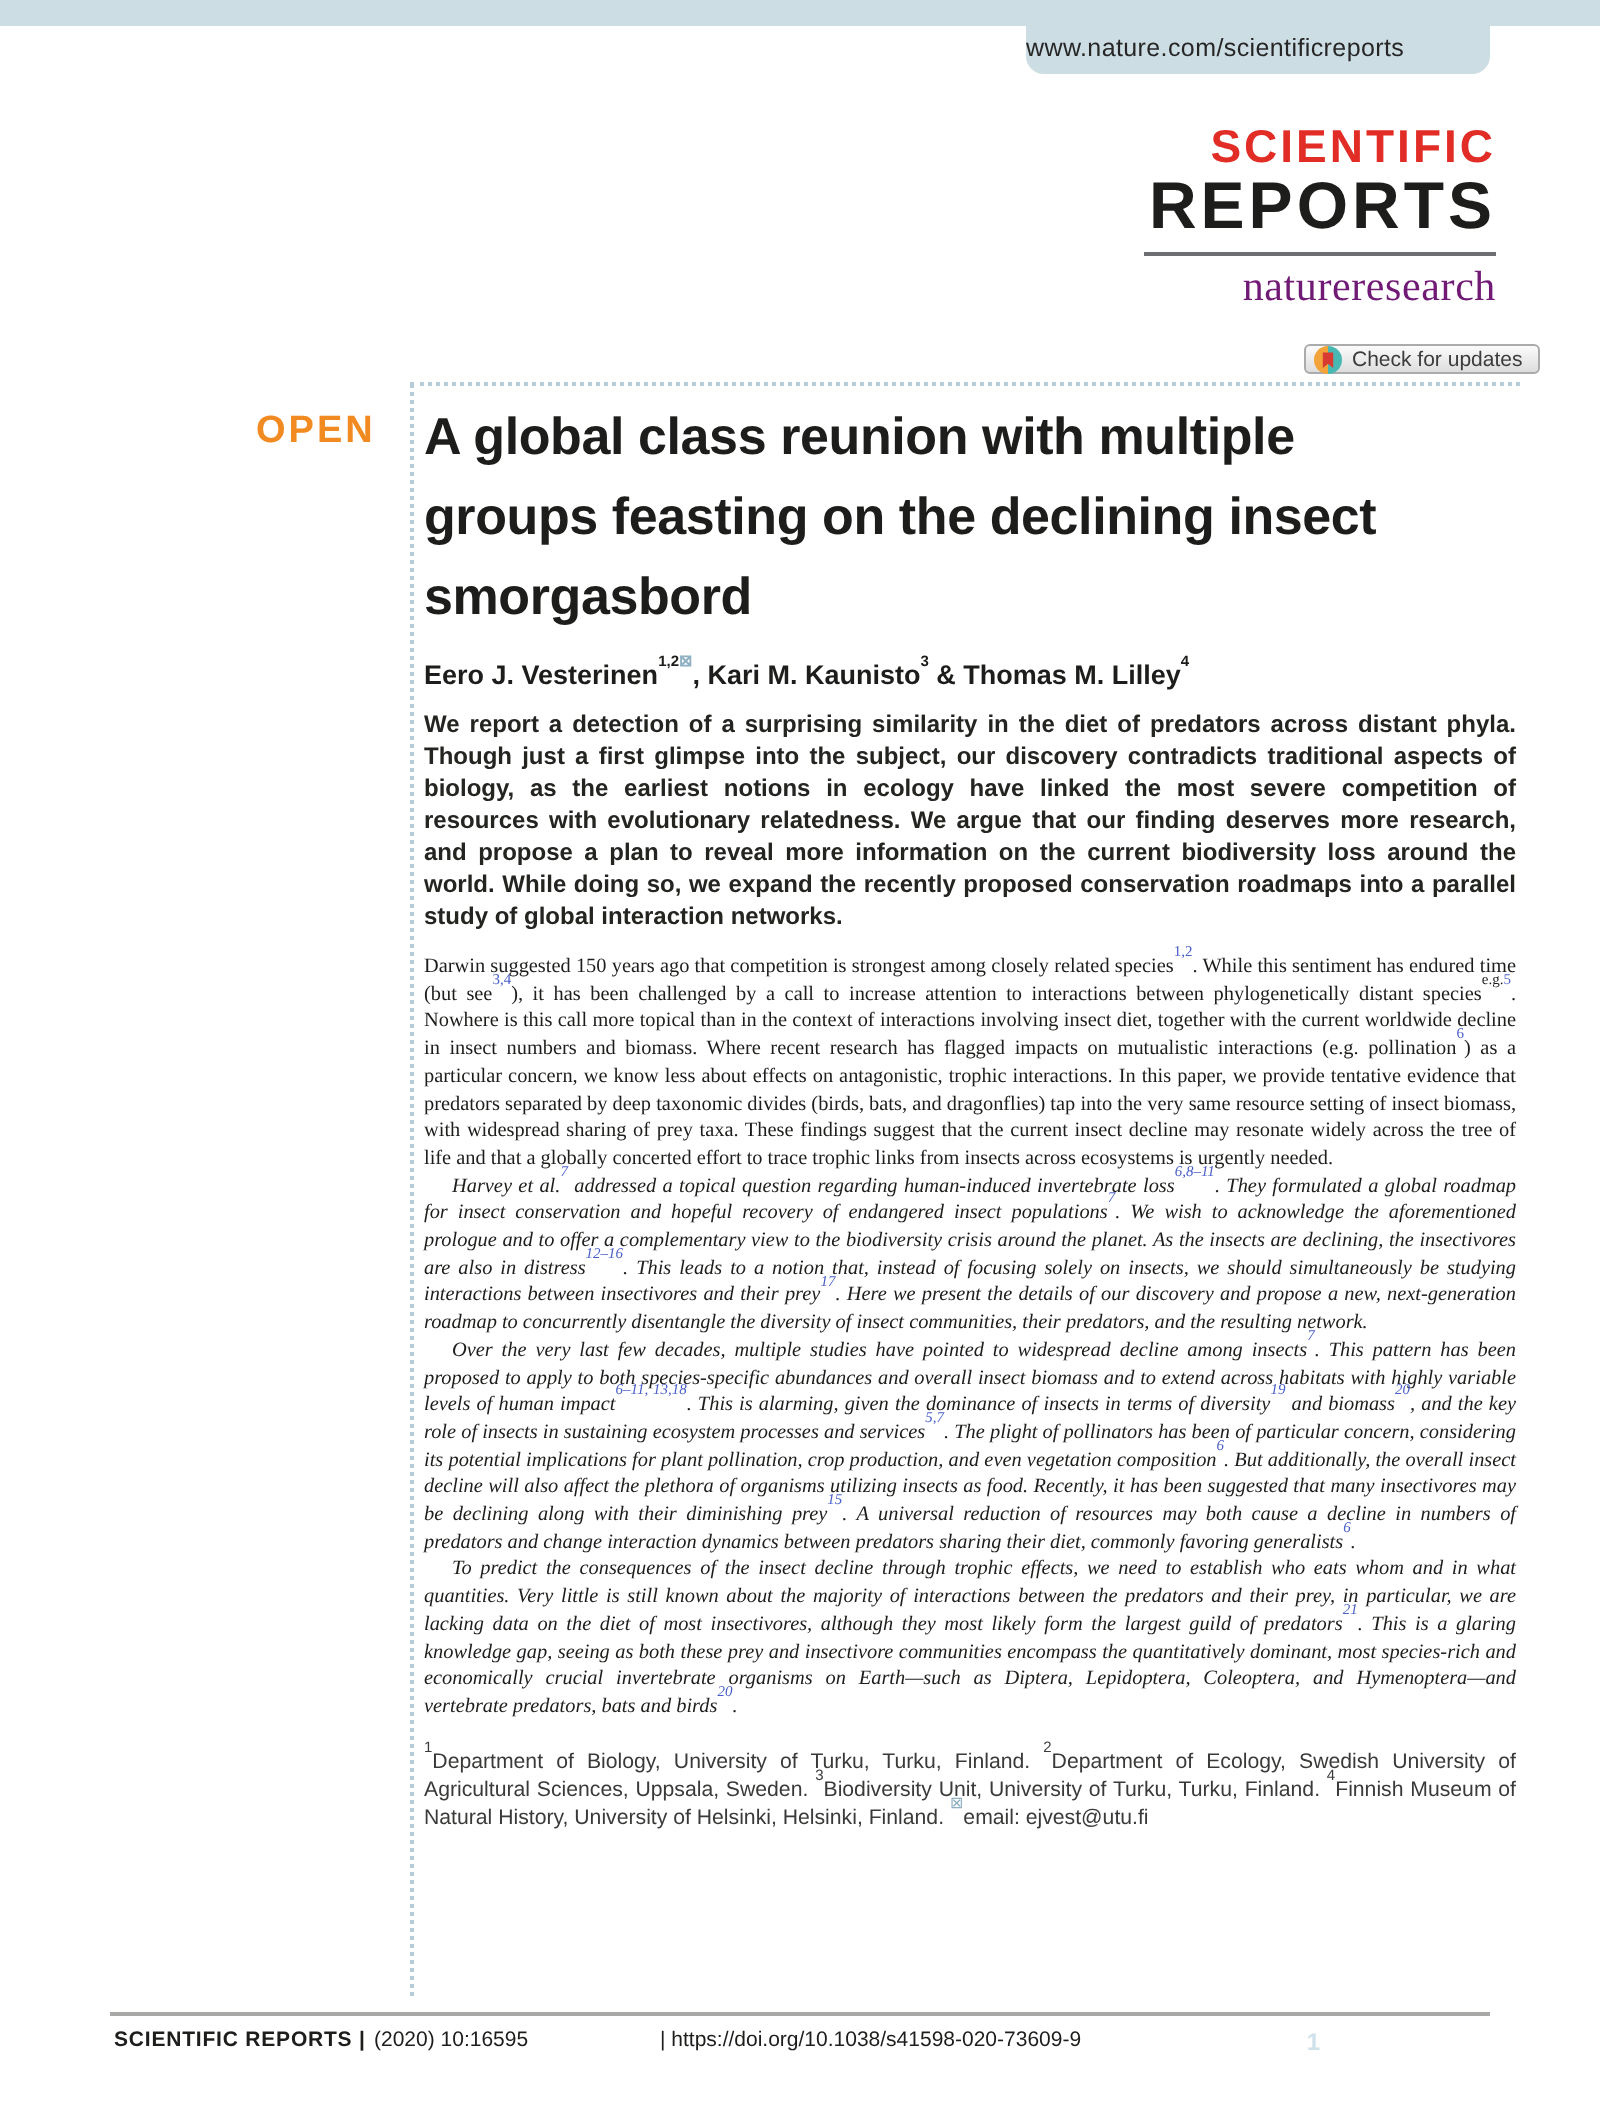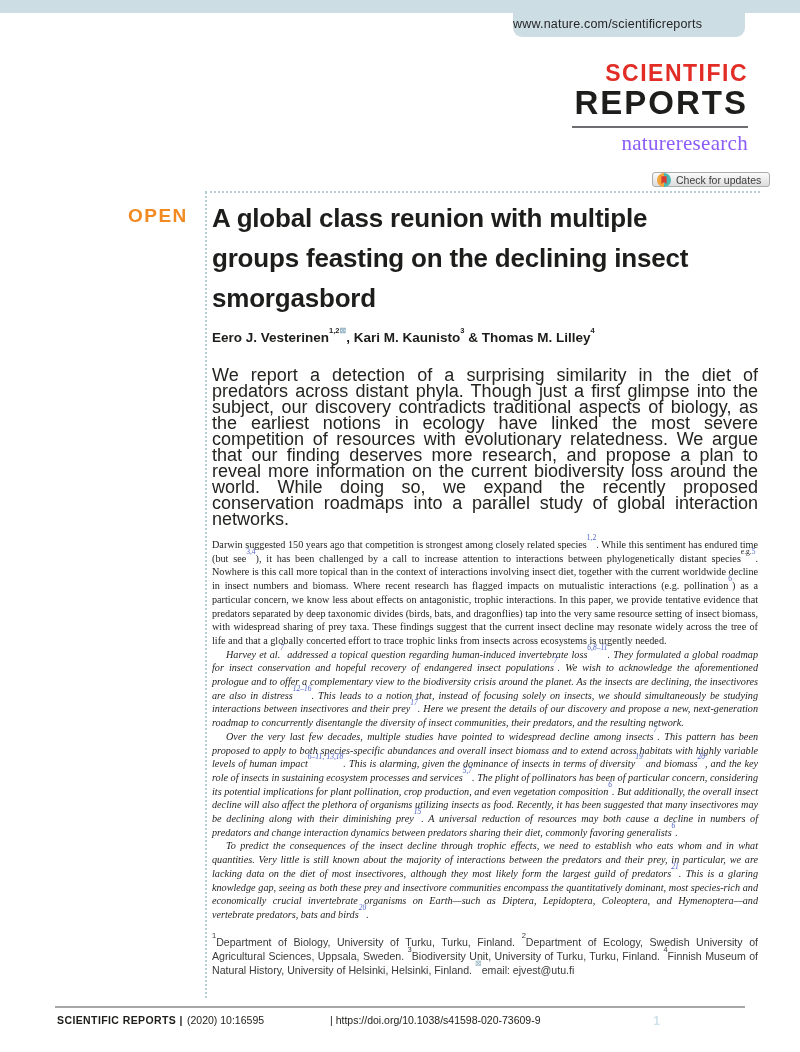--- a/index.html
+++ b/index.html
@@ -12,34 +12,34 @@
   .topbar { position:absolute; left:0; top:0; width:800px; height:13px; background:var(--bar); }
   .urlbox {
     position:absolute; left:513px; top:13px; width:232px; height:24px;
     background:var(--bar); border-radius:0 0 9px 9px;
     font-size:12.5px; color:#262626; line-height:23px; letter-spacing:0.2px;
   }
   .logo { position:absolute; right:52px; top:60px; text-align:right; width:176px; }
   .logo-sci { color:var(--red); font-weight:bold; font-size:23px; letter-spacing:1.5px; line-height:1.15;text-align:right; }
   .logo-rep { color:#1d1d1b; font-weight:bold; font-size:33px; letter-spacing:2px; line-height:1.05; }
   .logo-rule { border-top:2px solid #6d6e71; margin-top:5px; }
-  .logo-brand { font-family:"Liberation Serif", serif; font-size:21px; color:#8b5cf6; margin-top:3px; letter-spacing:0.3px; }
+  .logo-brand { font-family:"Liberation Serif", serif; font-size:21px; color:#701a75; margin-top:3px; letter-spacing:0.3px; }
   .check {
     position:absolute; left:652px; top:172px; height:15px; padding:0 8px 0 4px;
     display:inline-flex; align-items:center; gap:5px;
     background:linear-gradient(#fbfbfb,#dddddd); border:1px solid #a9abad; border-radius:3px;
     font-size:10.5px; color:#3c3c3c; cursor:pointer;
   }
   .hdot { position:absolute; left:205px; top:191px; width:555px; border-top:2px dotted var(--dot); }
   .vdot { position:absolute; left:205px; top:192px; height:806px; border-left:2px dotted var(--dot); }
   .open { position:absolute; left:128px; top:205px; color:var(--orange); font-weight:bold; font-size:19px; letter-spacing:1.5px; }
   .article { position:absolute; left:212px; top:198px; width:546px; }
   h1.title { font-size:26px; font-weight:bold; line-height:40px; max-width:500px; color:#1d1d1b; letter-spacing:-0.2px; }
   .authors { margin-top:12px; font-size:13.5px; font-weight:bold; }
-  .abstract { margin-top:22px; font-size:18px; font-weight:normal; line-height:16px; text-align:justify; color:#242421; }
+  .abstract { margin-top:9px; font-size:12px; font-weight:bold; line-height:16px; text-align:justify; color:#242421; }
   .bodytext { margin-top:11px; font-family:"Liberation Serif", serif; font-size:10.2px; line-height:13.7px; color:#1d1d1b; }
   .bodytext p { text-align:justify; }
   .bodytext p.indent { text-indent:14px;font-style:italic; }
   .affil { margin-top:13px; font-size:10.6px; line-height:14.3px; text-align:justify; color:#3a3a39; }
   sup { font-size:7.5px; line-height:0; position:relative; top:-3.5px; }
   sup.sup-ref { color:var(--ref); }
   sup.sup-plain { color:inherit; }
   sup.sup-icon { color:var(--icon); font-size:8px; }
   .footrule { position:absolute; left:55px; top:1006px; width:690px; border-top:2px solid var(--rule); }
   .footer { position:absolute; left:0; top:1014px; width:712px; height:20px; font-size:10.5px; color:#1d1d1b; }

